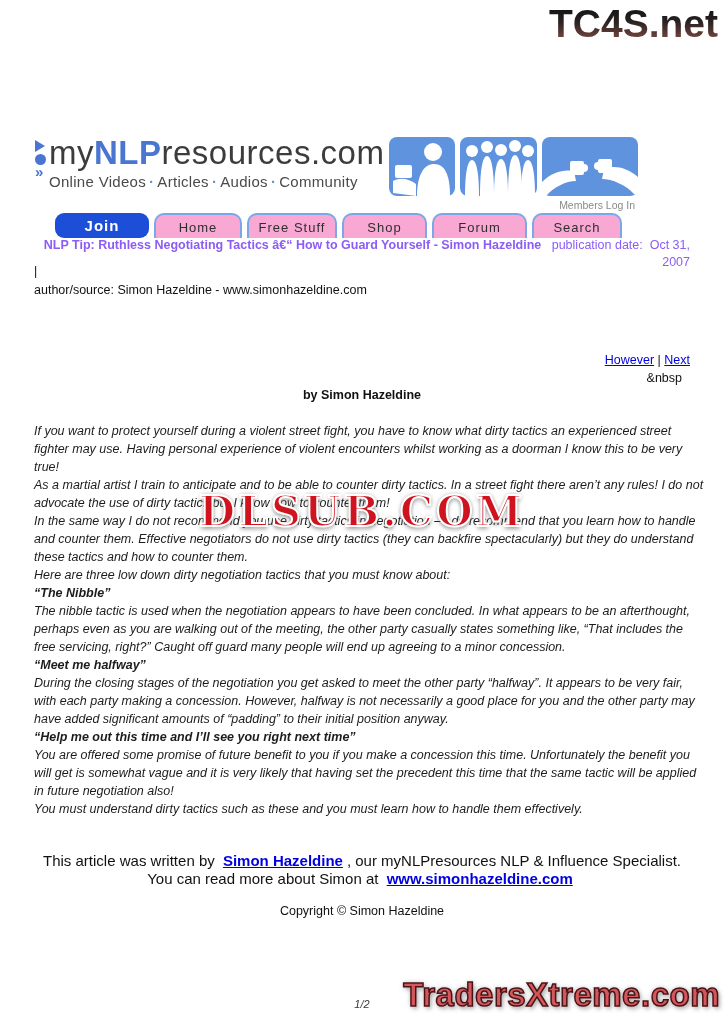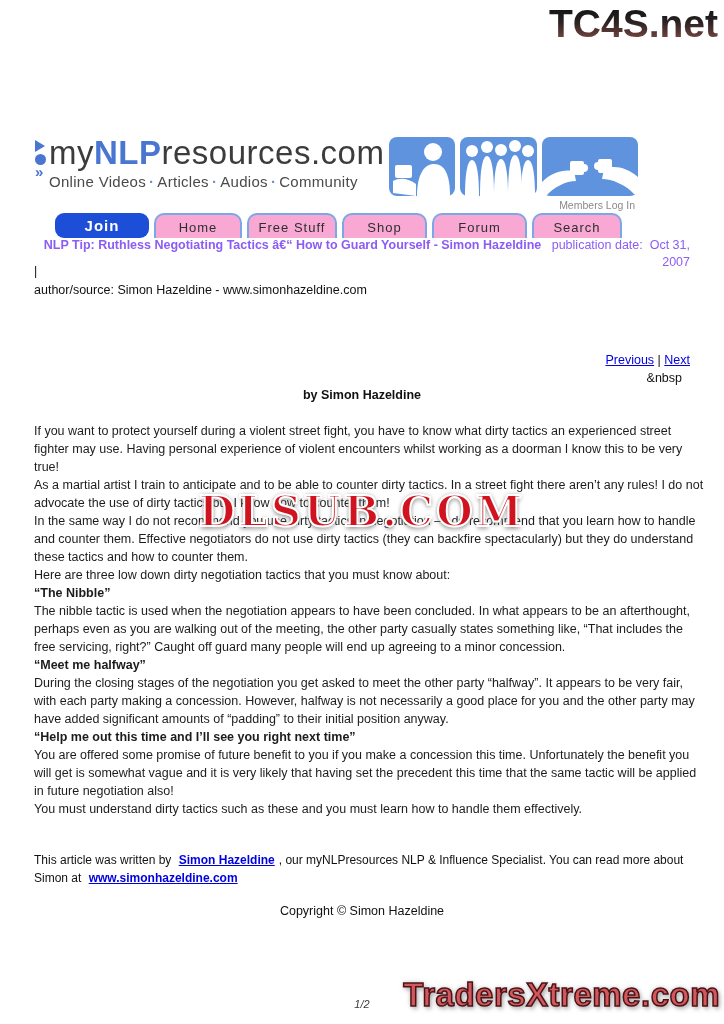--- a/index.html
+++ b/index.html
@@ -45,26 +45,26 @@
   .pipe { position: absolute; left: 34px; top: 264px; font-size: 12.5px; color: #111; }
   .author-line { position: absolute; left: 34px; top: 283px; font-size: 12.5px; color: #111; }
 
   .prevnext { position: absolute; right: 34px; top: 352px; text-align: right; font-size: 12.5px; line-height: 17.5px; color: #111; }
   a.lnk { color: #0000e0; text-decoration: underline; cursor: pointer; }
   .nbsp-line { padding-right: 8px; }
 
   .byline { position: absolute; left: 34px; top: 388px; width: 656px; text-align: center; font-weight: bold; font-size: 12.5px; color: #111; }
 
   
-  .body-text { position: absolute; left: 34px; top: 422px; width: 672px; font-size: 12.5px; line-height: 18px; color: #1c1c1c; }
+  .body-text { position: absolute; left: 34px; top: 422px; width: 672px; font-size: 12.5px; line-height: 18px; color: #1c1c1c; font-style: italic; }
   .body-text p { margin: 0; }
   .body-text p.bold { font-weight: bold; }
 
   
-  .footer-note { position: absolute; left: 34px; top: 852px; width: 656px; font-size: 12px; line-height: 17.5px; color: #111; }
+  .footer-note { position: absolute; left: 34px; top: 852px; width: 656px; text-align: center; font-size: 15px; line-height: 17.5px; color: #111; }
   .footer-note a.lnk { font-weight: bold; margin: 0 4px; }
   .copyright { position: absolute; left: 34px; top: 904px; width: 656px; text-align: center; font-size: 12.5px; color: #111; }
   .pagenum { position: absolute; left: 34px; top: 998px; width: 656px; text-align: center; font-size: 11px; font-style: italic; color: #3a3a3a; }
 
   
   .dlsub { position: absolute; top: 487px; left: 50%; transform: translateX(-50%); z-index: 9;
            font-family: "DejaVu Serif", serif; font-weight: bold; font-size: 42px; letter-spacing: 3px;
            color: #cf1420; -webkit-text-stroke: 2px #ffffff;
            text-shadow: 0 0 4px rgba(130,130,130,.85), 0 3px 4px rgba(110,110,110,.6); }
   .traders { position: absolute; top: 976px; right: 4px; z-index: 9;
@@ -145,21 +145,21 @@
   </div>
 
   <div class="title-block">
     <span class="tb">NLP Tip: Ruthless Negotiating Tactics â€“ How to Guard Yourself - Simon Hazeldine</span><span class="pre">   publication date:  Oct 31, 2007</span>
   </div>
   <div class="pipe">|</div>
   <div class="author-line">author/source: Simon Hazeldine - www.simonhazeldine.com</div>
 
   <div class="prevnext">
     <div>
-      <a class="lnk">Previous</a><span class="pre"> | </span><a class="lnk">Next</a>
+      <a class="lnk">However</a><span class="pre"> | </span><a class="lnk">Next</a>
     </div>
     <div class="nbsp-line">&amp;nbsp</div>
   </div>
 
   <div class="byline">by Simon Hazeldine</div>
 
   <div class="body-text">
     <p>If you want to protect yourself during a violent street fight, you have to know what dirty tactics an experienced street fighter may use. Having personal experience of violent encounters whilst working as a doorman I know this to be very true!</p>
     <p>As a martial artist I train to anticipate and to be able to counter dirty tactics. In a street fight there aren’t any rules! I do not advocate the use of dirty tactics but I know how to counter them!</p>
     <p>In the same way I do not recommend you use dirty tactics in negotiation – I do recommend that you learn how to handle and counter them. Effective negotiators do not use dirty tactics (they can backfire spectacularly) but they do understand these tactics and how to counter them.</p>

